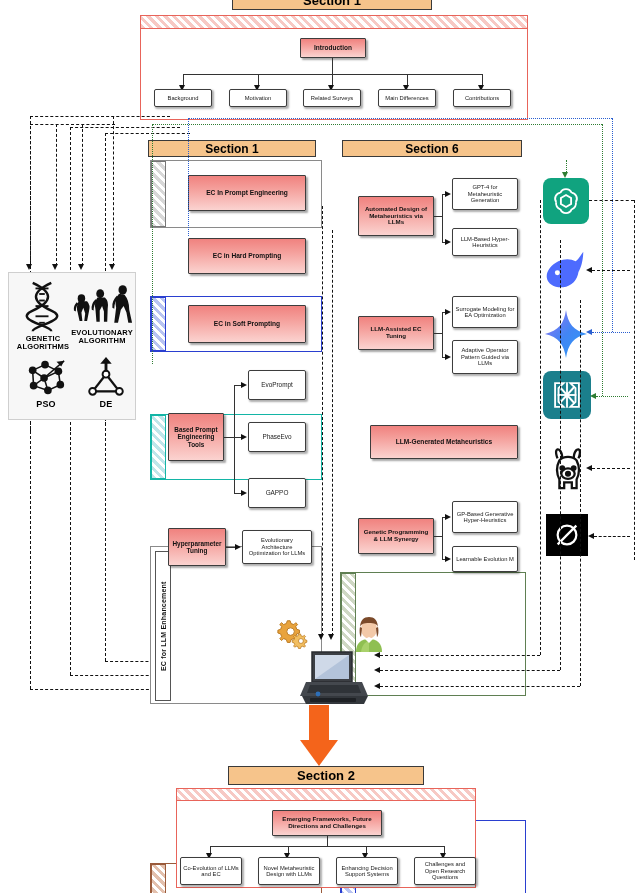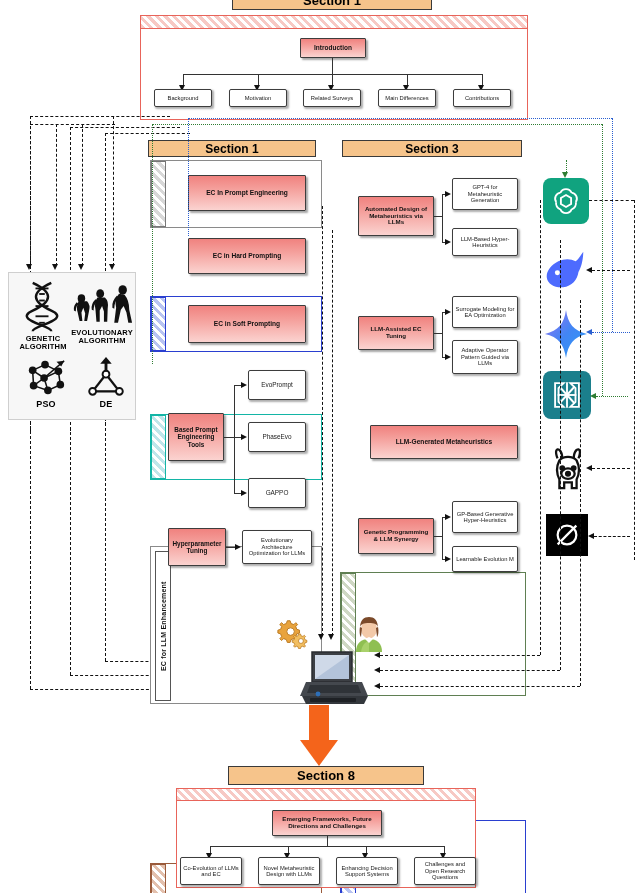--- a/index.html
+++ b/index.html
@@ -165,21 +165,21 @@
         <line x1="13" y1="8" x2="27" y2="8"></line>
           <line x1="17" y1="14" x2="23" y2="14"></line>
         <line x1="17" y1="21" x2="23" y2="21"></line>
           <line x1="13" y1="27" x2="27" y2="27"></line>
         <line x1="13" y1="38" x2="27" y2="38"></line>
           <line x1="17" y1="45" x2="23" y2="45"></line>
       </g>
     </svg>
   </div>
   <div class="abs ea-cap" style="left:4px;top:62px;width:60px;">
-    <span>GENETIC ALGORITHM</span>
+    <span>GENETIC ALGORITHMS</span>
   </div>
 
   <div class="abs" style="left:64px;top:10px;width:60px;height:42px;">
     <svg viewBox="0 0 64 44" width="60" height="42">
       <g fill="#111">
         <ellipse cx="9" cy="16" rx="4" ry="4.5"></ellipse>
         <path d="M6 19 q-3 6 -1 12 l2 9 h3 l-1 -9 2 -5 2 6 -1 8 h3 l2 -10 q2 -7 -2 -11 z"></path>
         <path d="M4 20 q-4 4 -3 9 l2 1 q0 -6 3 -8z"></path>
         <ellipse cx="29" cy="11" rx="4.2" ry="4.8"></ellipse>
         <path d="M26 15 q-4 6 -2 13 l1 13 h3.5 l0 -12 2.5 -5 2 6 0 11 h3.5 l0.5 -14 q1.5 -8 -3 -12z"></path>
@@ -309,21 +309,21 @@
 <div class="abs pbox" style="left:168px;top:528px;width:58px;height:38px;font-size:6.4px;">
   <span>Hyperparameter Tuning</span>
 </div>
 <div class="abs wbox" style="left:242px;top:530px;width:70px;height:34px;font-size:5.8px;">
   <span>Evolutionary Architecture Optimization for LLMs</span>
   </div>
 <div class="abs solid-h" style="left:226px;top:547px;width:10px;"></div>
 <div class="abs arrow ar-r" style="left:235px;top:544px;"></div>
 
 <div class="abs sec-banner" style="left:342px;top:140px;width:180px;height:17px;font-size:12px;">
-  <span>Section 3</span>
+  <span>Section 6</span>
 </div>
 
 <div class="abs subpanel p-green" style="left:340px;top:160px;width:186px;height:124px;">
   <div class="band green"></div>
 </div>
 <div class="abs pbox" style="left:358px;top:196px;width:76px;height:40px;font-size:6.2px;">
   <span>Automated Design of Metaheuristics via LLMs</span>
   </div>
 <div class="abs wbox" style="left:452px;top:178px;width:66px;height:32px;font-size:5.8px;">
   <span>GPT-4 for Metaheuristic Generation</span>
@@ -509,21 +509,21 @@
     <path d="M6 48 h66 l-4 8 h-58z" fill="#33373c"></path>
     <rect x="14" y="50" width="46" height="4" rx="1" fill="#1e2125"></rect>
     <circle cx="22" cy="46" r="2.4" fill="#2d6fb8"></circle>
   </svg>
 </div>
 
 <div class="abs big-arrow-stem" style="left:309px;top:705px;width:20px;height:36px;"></div>
 <div class="abs big-arrow" style="left:300px;top:740px;"></div>
 
 <div class="abs sec-banner" style="left:228px;top:766px;width:196px;height:19px;font-size:13px;">
-  <span>Section 8</span>
+  <span>Section 2</span>
 </div>
 
 <div class="abs sec-frame" style="left:176px;top:788px;width:300px;height:100px;">
   <div class="hatch-red abs" style="left:0;top:0;width:100%;height:12px;"></div>
 </div>
 
 <div class="abs pbox" style="left:272px;top:810px;width:110px;height:26px;font-size:6.2px;">
   <span>Emerging Frameworks, Future Directions and Challenges</span>
 </div>
 

